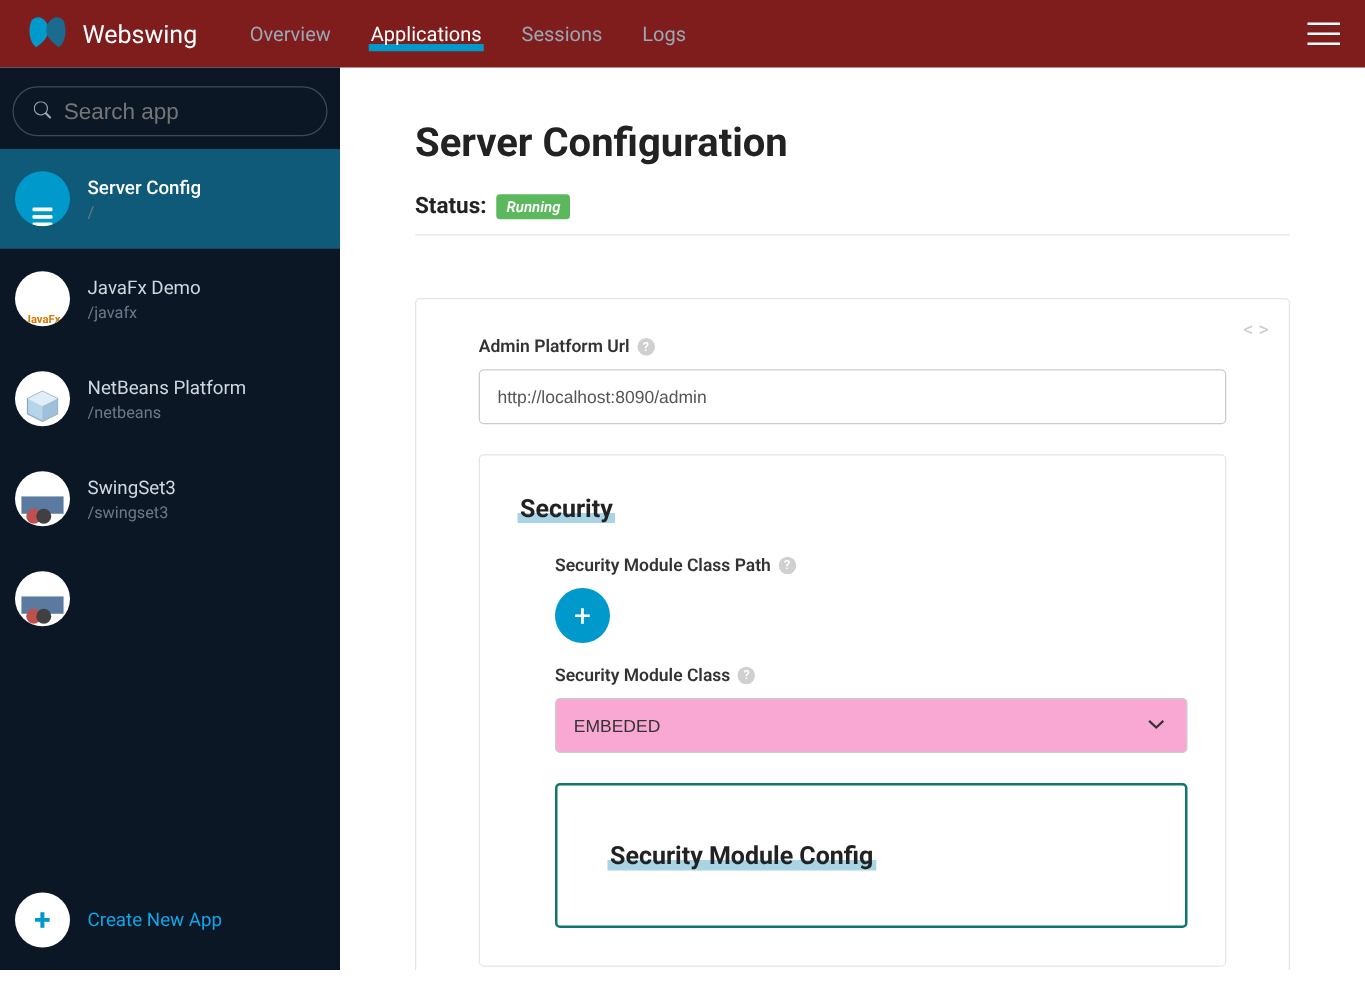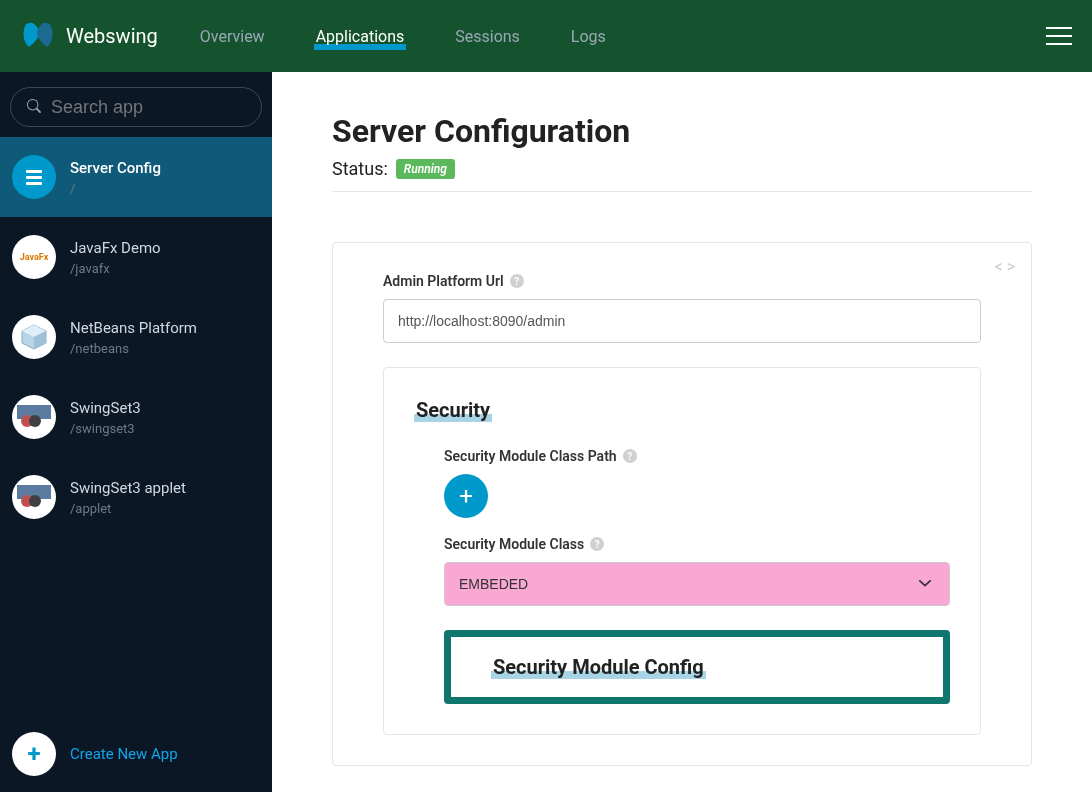--- a/index.html
+++ b/index.html
@@ -1,73 +1,73 @@
 <!DOCTYPE html>
 <html><head>
 <meta charset="utf-8">
 <style>
 * { box-sizing: border-box; margin: 0; padding: 0; }
 body { font-family: -apple-system, BlinkMacSystemFont, "Segoe UI", Roboto, sans-serif; background: #fff; width: 1092px; height: 792px; overflow: hidden; }
 
-.topbar { height: 72px; background: #14532d; display: flex; align-items: center; padding: 0 20px; }
+.topbar { height: 54px; background: #7f1d1d; display: flex; align-items: center; padding: 0 20px; }
 .brand { display: flex; align-items: center; gap: 10px; color: #fff; font-size: 20px; font-weight: 400; }
 .logo-svg { width: 36px; height: 36px; }
-.nav { display: flex; gap: 47px; margin-left: 40px; }
+.nav { display: flex; gap: 28px; margin-left: 40px; }
 .nav-item { color: #9aa8b5; font-size: 16px; cursor: pointer; padding: 4px 2px; }
 .nav-item.active { color: #fff; background: linear-gradient(to top, #0099cc 6px, transparent 6px); }
 .spacer { flex: 1; }
 .hamburger { width: 26px; height: 18px; display: flex; flex-direction: column; justify-content: space-between; cursor: pointer; }
 .hamburger span { height: 2px; background: #fff; width: 100%; }
 
 .layout { display: flex; height: calc(792px - 70px); }
 .sidebar { width: 272px; background: #0c1726; display: flex; flex-direction: column; }
 .search-wrap { padding: 15px 10px 10px 10px; }
 .search { border: 1px solid #3a4a5a; border-radius: 24px; height: 40px; display: flex; align-items: center; padding: 0 16px; gap: 10px; }
 .search input { flex: 1; background: transparent; border: none; outline: none; color: #9aa8b5; font-size: 18px; }
 .search-icon { color: #9aa8b5; }
 
 .app-list { flex: 1; overflow-y: auto; }
 .app-item { display: flex; align-items: center; gap: 14px; padding: 18px 12px; cursor: pointer; }
 .app-item.active { background: #0e5a78; }
-.app-icon { width: 44px; height: 44px; border-radius: 50%; background: #fff; display: flex; align-items: center; justify-content: center; flex-shrink: 0; font-size: 11px; color: #555; overflow: hidden; }
+.app-icon { width: 44px; height: 44px; border-radius: 50%; background: #fff; display: flex; align-items: flex-end; justify-content: center; flex-shrink: 0; font-size: 11px; color: #555; overflow: hidden; }
 .app-icon.server { background: #0099cc; }
 .app-icon.server .bars { display: flex; flex-direction: column; gap: 3px; }
 .app-icon.server .bars span { width: 16px; height: 3px; background: #fff; border-radius: 1px; }
 .app-info { display: flex; flex-direction: column; gap: 4px; }
 .app-name { color: #cfd8e0; font-size: 15px; }
 .app-item.active .app-name { color: #fff; font-weight: 500; }
 .app-path { color: #6a7a8a; font-size: 13px; }
 
 .create-new { display: flex; align-items: center; gap: 14px; padding: 18px 12px; cursor: pointer; }
 .create-new .circle { width: 44px; height: 44px; border-radius: 50%; background: #fff; display: flex; align-items: center; justify-content: center; }
 .create-new .plus { color: #0099cc; font-size: 24px; font-weight: bold; }
 .create-new-label { color: #0ea5e9; font-size: 15px; }
 
 .main { flex: 1; background: #fff; overflow-y: auto; padding: 40px 60px 0 60px; }
-.page-title { font-size: 32px; font-weight: 700; color: #222; margin-bottom: 8px; }
+.page-title { font-size: 32px; font-weight: 700; color: #222; margin-bottom: 22px; }
 .status-row { display: flex; align-items: center; gap: 8px; padding-bottom: 12px; border-bottom: 1px solid #e5e5e5; margin-bottom: 50px; }
-.status-label { font-size: 18px; font-weight: 400; color: #222; }
+.status-label { font-size: 18px; font-weight: 700; color: #222; }
 .status-badge { background: #5cb85c; color: #fff; font-size: 12px; font-weight: 600; padding: 3px 8px; border-radius: 3px; font-style: italic; }
 
 .config-panel { border: 1px solid #e5e5e5; border-radius: 4px; padding: 30px 50px 30px 50px; position: relative; }
 .code-toggle { position: absolute; top: 14px; right: 16px; color: #ccc; font-size: 16px; cursor: pointer; }
 
 .field-label { font-size: 14px; font-weight: 600; color: #333; display: flex; align-items: center; gap: 6px; margin-bottom: 10px; }
 .help-icon { width: 14px; height: 14px; border-radius: 50%; background: #d0d0d0; color: #fff; font-size: 10px; display: inline-flex; align-items: center; justify-content: center; }
 .text-input { width: 100%; border: 1px solid #ccc; border-radius: 4px; height: 44px; padding: 0 14px; font-size: 14px; color: #555; outline: none; }
 
 .section { border: 1px solid #e5e5e5; border-radius: 4px; padding: 30px 30px 30px 30px; margin-top: 24px; }
 .section-title { font-size: 20px; font-weight: 700; color: #222; display: inline-block; background: linear-gradient(to top, #a8d4e6 8px, transparent 8px); padding: 0 2px; margin-bottom: 26px; }
 .indent { padding-left: 30px; }
 .add-btn { width: 44px; height: 44px; border-radius: 50%; background: #0099cc; color: #fff; font-size: 24px; display: flex; align-items: center; justify-content: center; cursor: pointer; margin-top: 6px; margin-bottom: 18px; }
 .select-wrap { position: relative; }
 .select { width: 100%; border: 1px solid #ccc; border-radius: 4px; height: 44px; padding: 0 14px; font-size: 14px; color: #333; background: #f9a8d4; appearance: none; outline: none; cursor: pointer; }
 .select-caret { position: absolute; right: 18px; top: 50%; transform: translateY(-50%); pointer-events: none; }
 
-.subsection { border: 7px solid #0f766e; border-radius: 4px; padding: 18px 40px; margin-top: 24px; margin-left: 30px; }
+.subsection { border: 2px solid #0f766e; border-radius: 4px; padding: 44px 40px; margin-top: 24px; margin-left: 30px; }
 .subsection-title { font-size: 20px; font-weight: 700; color: #222; display: inline-block; background: linear-gradient(to top, #a8d4e6 8px, transparent 8px); padding: 0 2px; }
 
 .ico-cube { width: 32px; height: 32px; }
 .ico-javafx { font-size: 9px; font-weight: bold; color: #d97a00; }
 </style>
 </head>
 <body>
 
 <div class="topbar">
   <div class="brand">
@@ -157,24 +157,20 @@
         </div>
       </div>
 
       <div class="app-item">
         <div class="app-icon">
           <svg width="34" height="24" viewBox="0 0 34 24">
               <rect x="0" y="0" width="34" height="14" fill="#5a7aa0"></rect>
               <circle cx="10" cy="16" r="6" fill="#c05050"></circle>
               <circle cx="18" cy="16" r="6" fill="#404040"></circle>
             </svg>
-        </div>
-        <div class="app-info">
-          <div class="app-name">SwingSet3 applet</div>
-          <div class="app-path">/applet</div>
         </div>
       </div>
     </div>
 
     <div class="create-new">
       <div class="circle">
           <span class="plus">+</span>
         </div>
       <span class="create-new-label">Create New App</span>
     </div>

